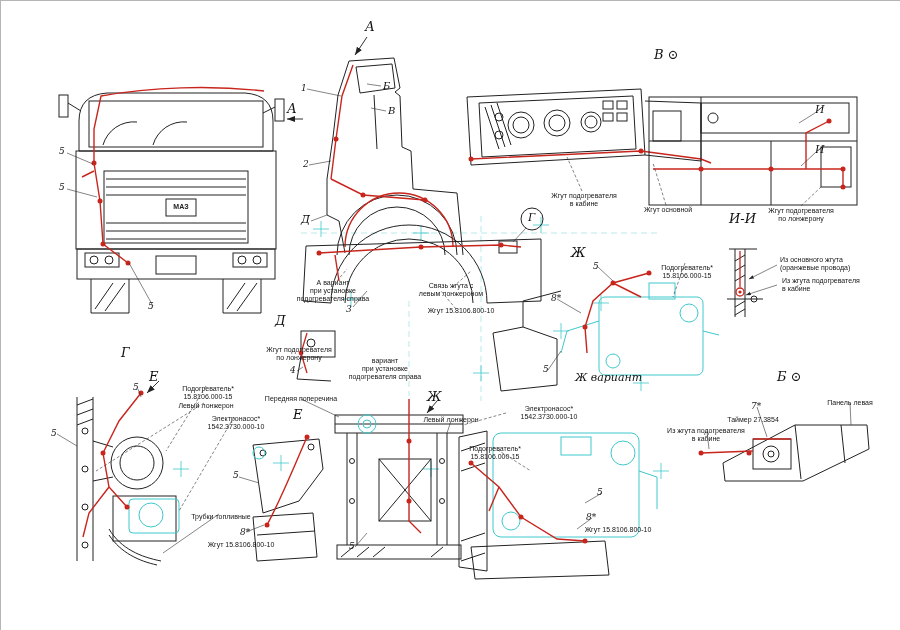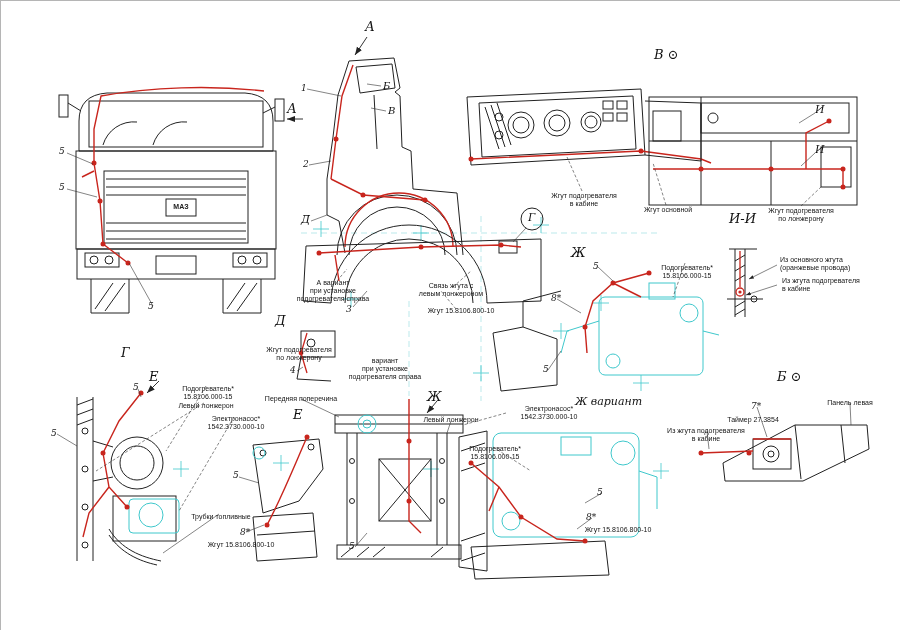--- a/index.html
+++ b/index.html
@@ -406,21 +406,21 @@
   <div class="vlabel s" style="left:387px;top:104px">В</div>
   <div class="vlabel" style="left:653px;top:46px">В ⊙</div>
   <div class="vlabel m" style="left:527px;top:210px">Г</div>
   <div class="vlabel m" style="left:300px;top:212px">Д</div>
   <div class="vlabel" style="left:274px;top:312px">Д</div>
   <div class="vlabel" style="left:570px;top:244px">Ж</div>
   <div class="vlabel" style="left:120px;top:344px">Г</div>
   <div class="vlabel" style="left:148px;top:368px">Е</div>
   <div class="vlabel" style="left:292px;top:406px">Е</div>
   <div class="vlabel" style="left:426px;top:388px">Ж</div>
-  <div class="vlabel m" style="left:574px;top:394px">Ж вариант</div>
+  <div class="vlabel m" style="left:574px;top:370px">Ж вариант</div>
   <div class="vlabel m" style="left:814px;top:102px">И</div>
   <div class="vlabel m" style="left:814px;top:142px">И</div>
   <div class="vlabel" style="left:728px;top:210px">И-И</div>
   <div class="vlabel" style="left:776px;top:368px">Б ⊙</div>
 
   <div class="num" style="left:300px;top:82px">1</div>
   <div class="num" style="left:302px;top:158px">2</div>
   <div class="num" style="left:345px;top:303px">3</div>
   <div class="num" style="left:289px;top:364px">4</div>
   <div class="num" style="left:58px;top:145px">5</div>

